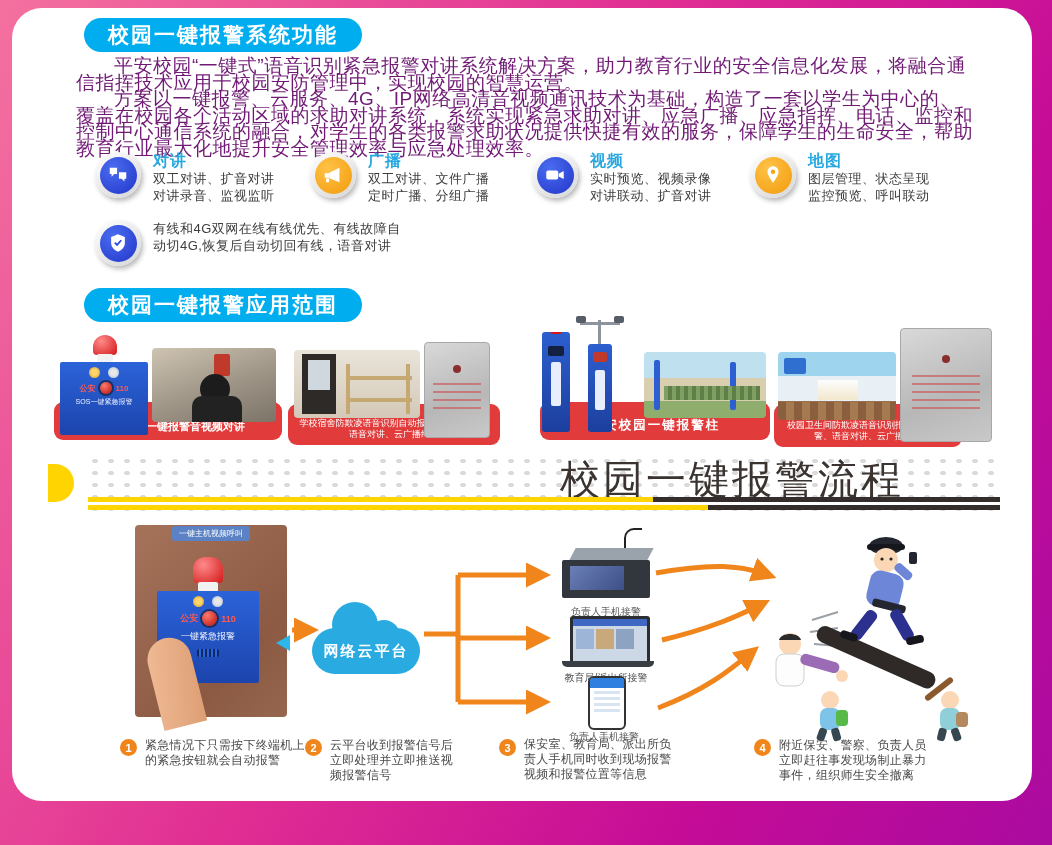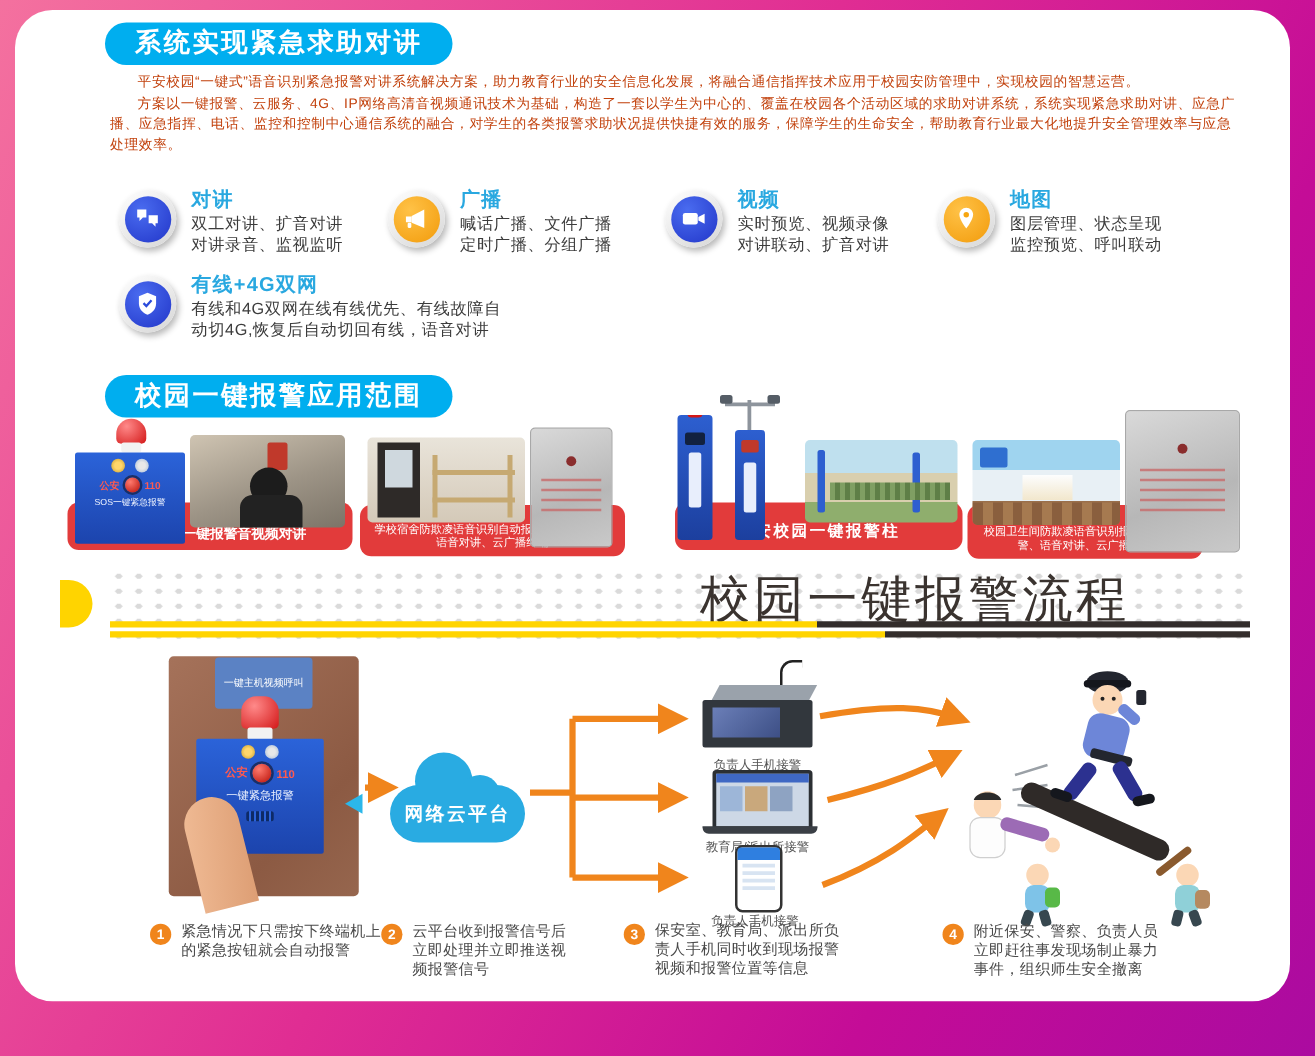--- a/index.html
+++ b/index.html
@@ -12,22 +12,22 @@
     position:absolute;left:12px;top:8px;width:1020px;height:793px;
     background:#ffffff;border-radius:30px;
   }
   
   .badge{
     position:absolute;height:34px;line-height:34px;padding:0 24px;
     background:#00AEEF;color:#fff;font-size:21px;font-weight:bold;
     border-radius:17px;letter-spacing:2px;white-space:nowrap;
   }
   
-  .paras{position:absolute;left:76px;top:50px;width:902px;color:#c2410c;
-    font-size:11px;line-height:16.5px;letter-spacing:.5px;}
+  .paras{position:absolute;left:64px;top:50px;width:902px;color:#701a75;
+    font-size:19px;line-height:16.5px;letter-spacing:.5px;}
   .paras p{margin:0;text-indent:2em;}
   
   .feature{position:absolute;display:flex;align-items:flex-start;}
   .fi-outer{width:46px;height:46px;border-radius:50%;flex:0 0 46px;
     background:linear-gradient(145deg,#ffffff,#d6d6d6);
     box-shadow:2px 3px 5px rgba(0,0,0,.28);
     display:flex;align-items:center;justify-content:center;}
   .fi-inner{width:37px;height:37px;border-radius:50%;display:flex;align-items:center;justify-content:center;}
   .fi-blue{background:radial-gradient(circle at 35% 30%,#4a6cf0,#2236c9);}
   .fi-orange{background:radial-gradient(circle at 35% 30%,#ffc247,#f29b0b);}
@@ -55,21 +55,21 @@
   .red-btn{border-radius:50%;background:radial-gradient(circle at 35% 30%,#ff7a6e,#b80f06);box-shadow:0 0 0 2px #1a2f66;}
   .sos-line{text-align:center;color:#eef3ff;}
   
   .dots{position:absolute;background-image:radial-gradient(ellipse 4.5px 3px at 50% 50%,#dadada 62%,transparent 66%);background-size:16px 12px;}
   .flow-title{position:absolute;color:#3a332f;font-size:40px;letter-spacing:3px;font-weight:400;white-space:nowrap;}
   .bar{position:absolute;height:5px;}
   .yellow-d{position:absolute;background:#FFD400;border-radius:0 20px 20px 0;}
   
   .flow-photo{position:absolute;background:linear-gradient(135deg,#a5725a,#8c5a43 70%,#96664e);border-radius:4px;}
   .photo-tag{position:absolute;left:50%;transform:translateX(-50%);top:1px;background:#5b82c4;color:#fff;
-    font-size:8px;padding:15px 7px;border-radius:3px;white-space:nowrap;}
+    font-size:8px;padding:2px 7px;border-radius:3px;white-space:nowrap;}
   .finger{position:absolute;background:linear-gradient(100deg,#f0bb95,#dd9e74);border-radius:22px 22px 0 0;}
   .cyan-arrow{position:absolute;width:0;height:0;border-top:8px solid transparent;border-bottom:8px solid transparent;border-right:14px solid #2bb7ea;}
   
   .cloud{position:absolute;}
   .cloud .pill{position:absolute;left:0;bottom:0;width:108px;height:46px;background:#29ABE2;border-radius:23px;
     display:flex;align-items:center;justify-content:center;color:#fff;font-weight:bold;font-size:15px;letter-spacing:2px;}
   .cloud .b1{position:absolute;left:20px;bottom:26px;width:46px;height:46px;border-radius:50%;background:#29ABE2;}
   .cloud .b2{position:absolute;left:56px;bottom:22px;width:32px;height:32px;border-radius:50%;background:#29ABE2;}
   .rlabel{position:absolute;color:#555;font-size:10px;text-align:center;white-space:nowrap;}
   
@@ -87,21 +87,21 @@
   .step-num{flex:0 0 17px;width:17px;height:17px;border-radius:50%;background:#F0851C;color:#fff;
     font-size:11px;font-weight:bold;display:flex;align-items:center;justify-content:center;margin-top:1px;}
   .step-text{margin-left:8px;color:#4a4a4a;font-size:12px;line-height:15px;letter-spacing:.3px;}
   .svg-overlay{position:absolute;left:0;top:0;pointer-events:none;}
 </style>
 </head>
 <body>
 
 <div class="panel">
 
-  <div class="badge" style="left:72px;top:10px;">系统实现紧急求助对讲</div>
+  <div class="badge" style="left:72px;top:10px;">校园一键报警系统功能</div>
 
   <div class="paras">
     <p>平安校园“一键式”语音识别紧急报警对讲系统解决方案，助力教育行业的安全信息化发展，将融合通信指挥技术应用于校园安防管理中，实现校园的智慧运营。</p>
     <p>方案以一键报警、云服务、4G、IP网络高清音视频通讯技术为基础，构造了一套以学生为中心的、覆盖在校园各个活动区域的求助对讲系统，系统实现紧急求助对讲、应急广播、应急指挥、电话、监控和控制中心通信系统的融合，对学生的各类报警求助状况提供快捷有效的服务，保障学生的生命安全，帮助教育行业最大化地提升安全管理效率与应急处理效率。</p>
   </div>
 
   <div class="feature" style="left:83px;top:144px;width:210px;">
     <div class="fi-outer">
         <div class="fi-inner fi-blue">
       <svg width="22" height="22" viewBox="0 0 24 24" fill="#fff">
@@ -121,21 +121,21 @@
         <div class="fi-inner fi-orange">
       <svg width="22" height="22" viewBox="0 0 24 24" fill="#fff">
             <path d="M8 9.5L19 4v16L8 15.5z"></path>
             <path d="M3 10h5v5H3z"></path>
             <rect x="4.5" y="15.5" width="3.2" height="4.5" rx="1"></rect>
           </svg>
     </div>
       </div>
     <div class="ftext">
       <div class="ftitle">广播</div>
-      <div class="fdesc"><span>喊话广播、文件广播</span><br><span>定时广播、分组广播</span></div>
+      <div class="fdesc"><span>双工对讲、文件广播</span><br><span>定时广播、分组广播</span></div>
     </div>
   </div>
 
   <div class="feature" style="left:520px;top:144px;width:210px;font-family:Liberation Serif, serif;">
     <div class="fi-outer">
         <div class="fi-inner fi-blue">
       <svg width="22" height="22" viewBox="0 0 24 24" fill="#fff">
             <rect x="2.5" y="7" width="13" height="10" rx="2"></rect>
             <path d="M16 10.5l5.5-2.8v8.6L16 13.5z"></path>
           </svg>
@@ -165,27 +165,26 @@
   <div class="feature" style="left:83px;top:212px;width:350px;">
     <div class="fi-outer">
         <div class="fi-inner fi-blue">
       <svg width="22" height="22" viewBox="0 0 24 24" fill="#fff">
             <path d="M12 2.5l7.5 3v6c0 5-3.2 8.4-7.5 10-4.3-1.6-7.5-5-7.5-10v-6z"></path>
             <path d="M8.5 11.5l2.5 2.5 4.5-5" stroke="#2B4BDB" stroke-width="2" fill="none"></path>
           </svg>
     </div>
       </div>
     <div class="ftext">
-      <div class="ftitle">有线+4G双网</div>
       <div class="fdesc"><span>有线和4G双网在线有线优先、有线故障自</span><br><span>动切4G,恢复后自动切回有线，语音对讲</span></div>
     </div>
   </div>
 
 
-  <div class="badge" style="left:72px;top:292px;">校园一键报警应用范围</div>
+  <div class="badge" style="left:72px;top:280px;">校园一键报警应用范围</div>
 
   <div class="banner" style="left:42px;top:394px;width:228px;height:32px;font-size:11px;font-weight:bold;padding-bottom:6px;">
     <span>学校保安室一键报警音视频对讲</span>
   </div>
   <div class="alarm-dev" style="left:48px;top:327px;width:88px;height:100px;">
     <div class="alarm-beacon" style="left:33px;top:0;width:24px;height:20px;"></div>
     <div class="alarm-base" style="left:37px;top:19px;width:16px;height:8px;"></div>
     <div class="alarm-body" style="left:0;top:27px;width:88px;height:73px;">
       <div class="logo-row">
           <div class="logo-dot logo-gold"></div>

